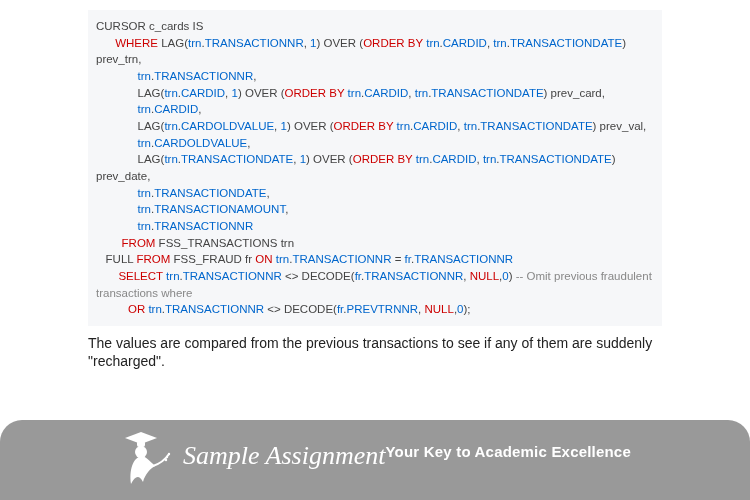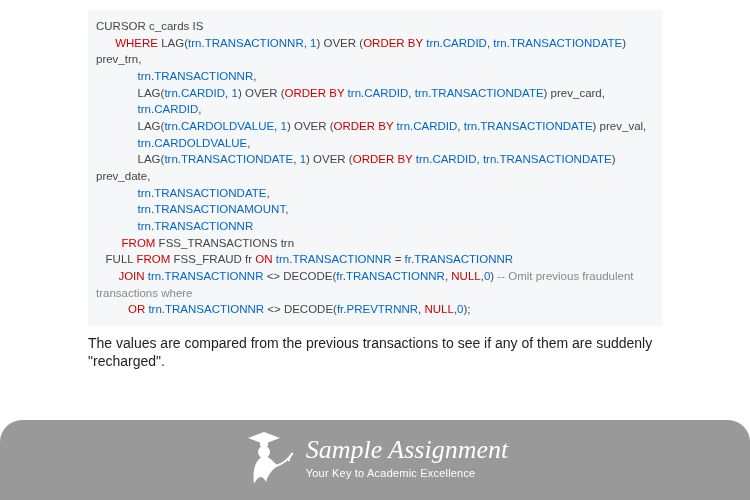--- a/index.html
+++ b/index.html
@@ -48,54 +48,55 @@
     padding-top: 6px;
   }
   .footer-inner {
     display: flex;
     align-items: center;
     gap: 6px;
   }
   .logo-svg { flex-shrink: 0; }
   .brand-text {
     display: flex;
-    flex-direction: column;
+    flex-direction: row;
     color: #fff;
   }
   .brand-name {
     font-family: Georgia, 'Times New Roman', serif;
     font-style: italic;
     font-size: 26px;
     line-height: 1;
     margin-bottom: 4px;
   }
   .brand-tag {
-    font-size: 11px;
+    font-size: 15px;
     letter-spacing: 0.2px;
+    font-weight: bold;
   }
 </style>
 </head>
 <body>
 
 <div class="content">
 
   <div class="code-block" id="codeblock">CURSOR c_cards IS
       <span class="kw-red">WHERE</span> LAG(<span class="kw-blue">trn</span>.<span class="kw-blue">TRANSACTIONNR</span>, <span class="kw-blue">1</span>) OVER (<span class="kw-red">ORDER BY</span> <span class="kw-blue">trn</span>.<span class="kw-blue">CARDID</span>, <span class="kw-blue">trn</span>.<span class="kw-blue">TRANSACTIONDATE</span>) prev_trn,
              <span class="kw-blue">trn</span>.<span class="kw-blue">TRANSACTIONNR</span>,
              LAG(<span class="kw-blue">trn</span>.<span class="kw-blue">CARDID</span>, <span class="kw-blue">1</span>) OVER (<span class="kw-red">ORDER BY</span> <span class="kw-blue">trn</span>.<span class="kw-blue">CARDID</span>, <span class="kw-blue">trn</span>.<span class="kw-blue">TRANSACTIONDATE</span>) prev_card,
              <span class="kw-blue">trn</span>.<span class="kw-blue">CARDID</span>,
              LAG(<span class="kw-blue">trn</span>.<span class="kw-blue">CARDOLDVALUE</span>, <span class="kw-blue">1</span>) OVER (<span class="kw-red">ORDER BY</span> <span class="kw-blue">trn</span>.<span class="kw-blue">CARDID</span>, <span class="kw-blue">trn</span>.<span class="kw-blue">TRANSACTIONDATE</span>) prev_val,
              <span class="kw-blue">trn</span>.<span class="kw-blue">CARDOLDVALUE</span>,
              LAG(<span class="kw-blue">trn</span>.<span class="kw-blue">TRANSACTIONDATE</span>, <span class="kw-blue">1</span>) OVER (<span class="kw-red">ORDER BY</span> <span class="kw-blue">trn</span>.<span class="kw-blue">CARDID</span>, <span class="kw-blue">trn</span>.<span class="kw-blue">TRANSACTIONDATE</span>) prev_date,
              <span class="kw-blue">trn</span>.<span class="kw-blue">TRANSACTIONDATE</span>,
              <span class="kw-blue">trn</span>.<span class="kw-blue">TRANSACTIONAMOUNT</span>,
              <span class="kw-blue">trn</span>.<span class="kw-blue">TRANSACTIONNR</span>
         <span class="kw-red">FROM</span> FSS_TRANSACTIONS trn
    FULL <span class="kw-red">FROM</span> FSS_FRAUD fr <span class="kw-red">ON</span> <span class="kw-blue">trn</span>.<span class="kw-blue">TRANSACTIONNR</span> = <span class="kw-blue">fr</span>.<span class="kw-blue">TRANSACTIONNR</span>
-       <span class="kw-red">JOIN</span> <span class="kw-blue">trn</span>.<span class="kw-blue">TRANSACTIONNR</span> &lt;&gt; DECODE(<span class="kw-blue">fr</span>.<span class="kw-blue">TRANSACTIONNR</span>, <span class="kw-red">NULL</span>,<span class="kw-blue">0</span>) <span class="kw-gray">-- Omit previous fraudulent transactions where</span>
+       <span class="kw-red">SELECT</span> <span class="kw-blue">trn</span>.<span class="kw-blue">TRANSACTIONNR</span> &lt;&gt; DECODE(<span class="kw-blue">fr</span>.<span class="kw-blue">TRANSACTIONNR</span>, <span class="kw-red">NULL</span>,<span class="kw-blue">0</span>) <span class="kw-gray">-- Omit previous fraudulent transactions where</span>
           <span class="kw-red">OR</span> <span class="kw-blue">trn</span>.<span class="kw-blue">TRANSACTIONNR</span> &lt;&gt; DECODE(<span class="kw-blue">fr</span>.<span class="kw-blue">PREVTRNNR</span>, <span class="kw-red">NULL</span>,<span class="kw-blue">0</span>);</div>
 
   <p class="outro-text">The values are compared from the previous transactions to see if any of them are suddenly "recharged".</p>
 </div>
 
 <div class="footer">
   <div class="footer-inner">
     <svg class="logo-svg" width="58" height="64" viewBox="0 0 58 64">
       <g fill="#ffffff">
         <polygon points="22,6 38,12 22,18 6,12"></polygon>

